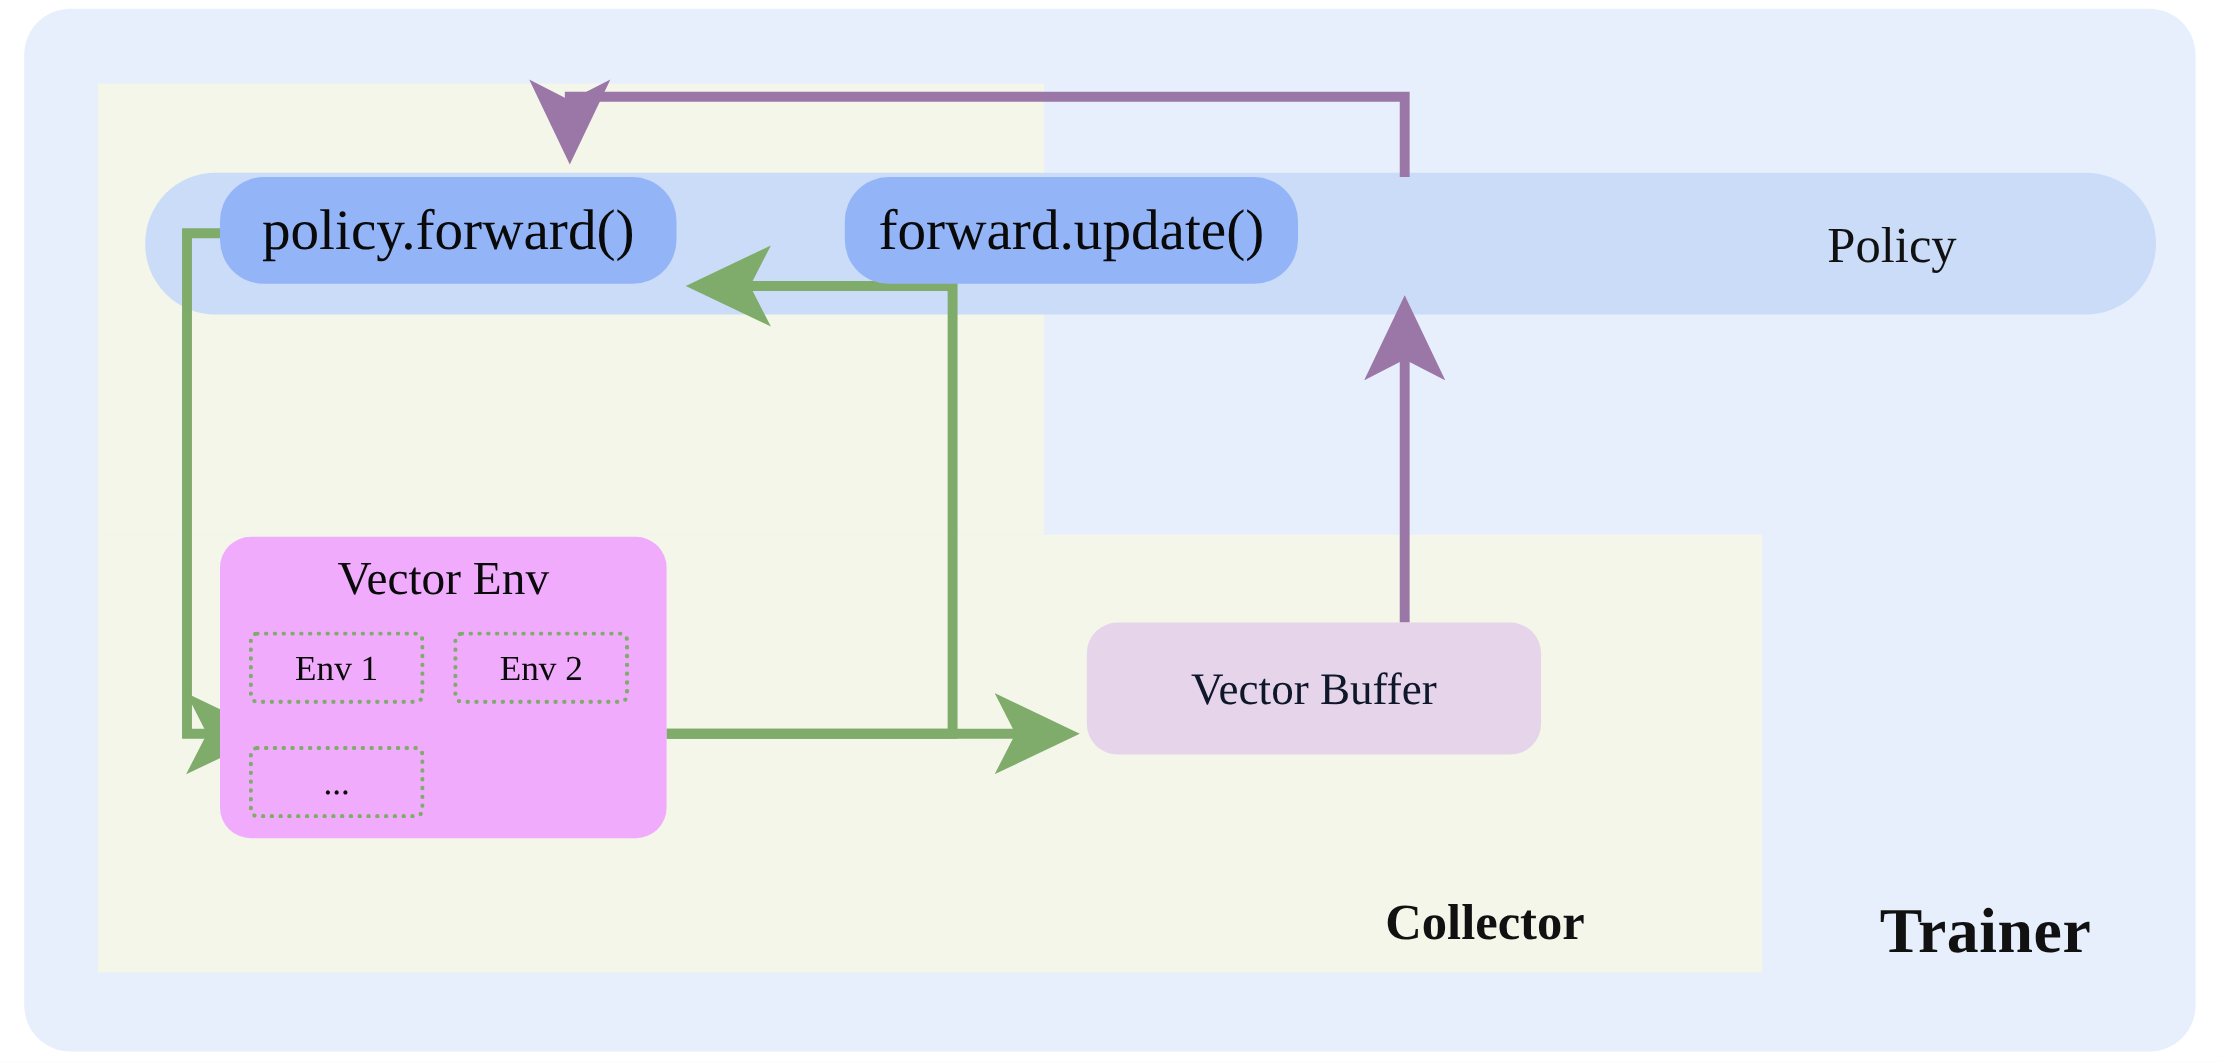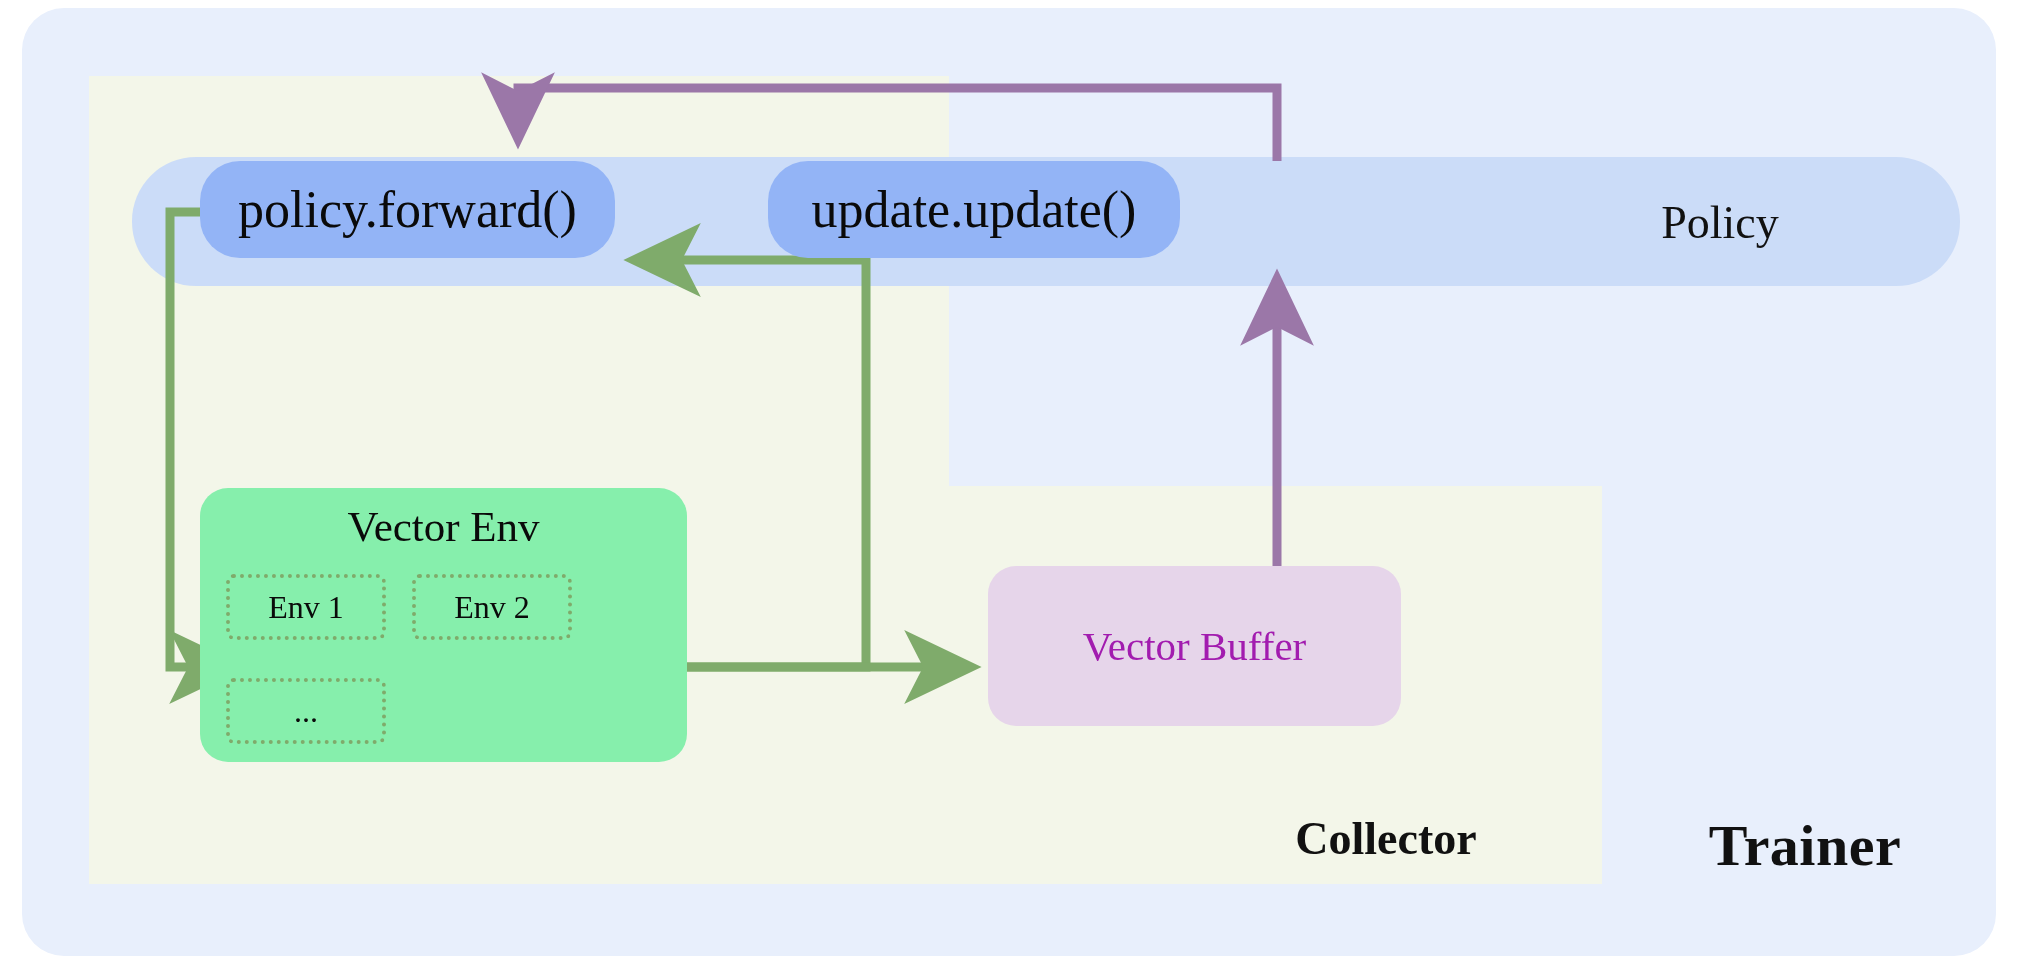--- a/index.html
+++ b/index.html
@@ -11,57 +11,57 @@
                background:#e8effc;border-radius:42px;}
   .trainer-label{position:absolute;left:1690px;top:812px;width:230px;
                  font-weight:bold;font-size:58px;color:#111;text-align:center;
                  letter-spacing:0.5px;}
 
   
   .collector-top{position:absolute;left:89px;top:76px;width:860px;height:410px;
                  background:#f3f6e9;}
   .collector-bottom{position:absolute;left:89px;top:486px;width:1513px;height:398px;
                  background:#f3f6e9;}
-  .collector-label{position:absolute;left:1236px;top:812px;width:300px;
+  .collector-label{position:absolute;left:1200px;top:812px;width:300px;
                    font-weight:bold;font-size:46px;color:#111;text-align:center;}
 
   
   .policy-band{position:absolute;left:132px;top:157px;width:1828px;height:129px;
                background:#cbdcf8;border-radius:64px;}
   .policy-label{position:absolute;left:1590px;top:178px;width:260px;
                 font-weight:normal;font-size:46px;color:#111;text-align:center;
                 line-height:90px;}
 
   
   .node-blue{position:absolute;background:#93b4f6;border-radius:40px;
              display:flex;align-items:center;justify-content:center;
              font-size:52px;color:#0a0a0a;}
   #policy-forward{left:200px;top:161px;width:415px;height:97px;}
   #policy-update{left:768px;top:161px;width:412px;height:97px;}
 
   
-  .vector-env{position:absolute;left:200px;top:488px;width:487px;height:274px;
-              background:#86efac;border-radius:28px;}
+  .vector-env{position:absolute;left:200px;top:488px;width:406px;height:274px;
+              background:#f0abfc;border-radius:28px;}
   .vector-env-title{position:absolute;left:0;top:14px;width:100%;text-align:center;
                     font-size:43px;color:#0a0a0a;}
   .env-grid{position:absolute;left:26px;top:86px;width:354px;height:170px;}
   .env-cell{position:absolute;width:160px;height:66px;
             border:4px dotted #7fab6b;border-radius:8px;
             display:flex;align-items:center;justify-content:center;
             font-size:32px;color:#0a0a0a;box-sizing:border-box;}
   .env-c0{left:0px;top:0px;text-align:center;}
   .env-c1{left:186px;top:0px;}
   .env-c2{left:0px;top:104px;}
   .env-c3{left:186px;top:104px;}
 
   
-  .vector-buffer{position:absolute;left:988px;top:566px;width:413px;height:160px;
+  .vector-buffer{position:absolute;left:988px;top:566px;width:413px;height:120px;
                  background:#e6d5ea;border-radius:28px;
                  display:flex;align-items:center;justify-content:center;
-                 font-size:41px;color:#a21caf;}
+                 font-size:41px;color:#0f172a;}
 
   
   .edges{position:absolute;left:0;top:0;width:2020px;height:965px;
          pointer-events:none;}
 </style>
 </head>
 <body>
 
 <div id="stage">
 
@@ -98,21 +98,21 @@
       <path d="M1277,566 L1277,290" fill="none" stroke="#9b77a8" stroke-width="9" marker-end="url(#ah-purple)"></path>
     </g>
 
     <g>
       <path d="M1277,161 L1277,88 L518,88 L518,128" fill="none" stroke="#9b77a8" stroke-width="9" marker-end="url(#ah-purple)"></path>
     </g>
   </svg>
 
   <div class="node-blue" id="policy-forward">policy.forward()</div>
 
-  <div class="node-blue" id="policy-update">update.update()</div>
+  <div class="node-blue" id="policy-update">forward.update()</div>
 
   <div class="vector-env">
     <div class="vector-env-title">Vector Env</div>
     <div class="env-grid">
       <div class="env-cell env-c0">Env 1</div>
       <div class="env-cell env-c1">Env 2</div>
       <div class="env-cell env-c2">...</div>
     </div>
   </div>
 

